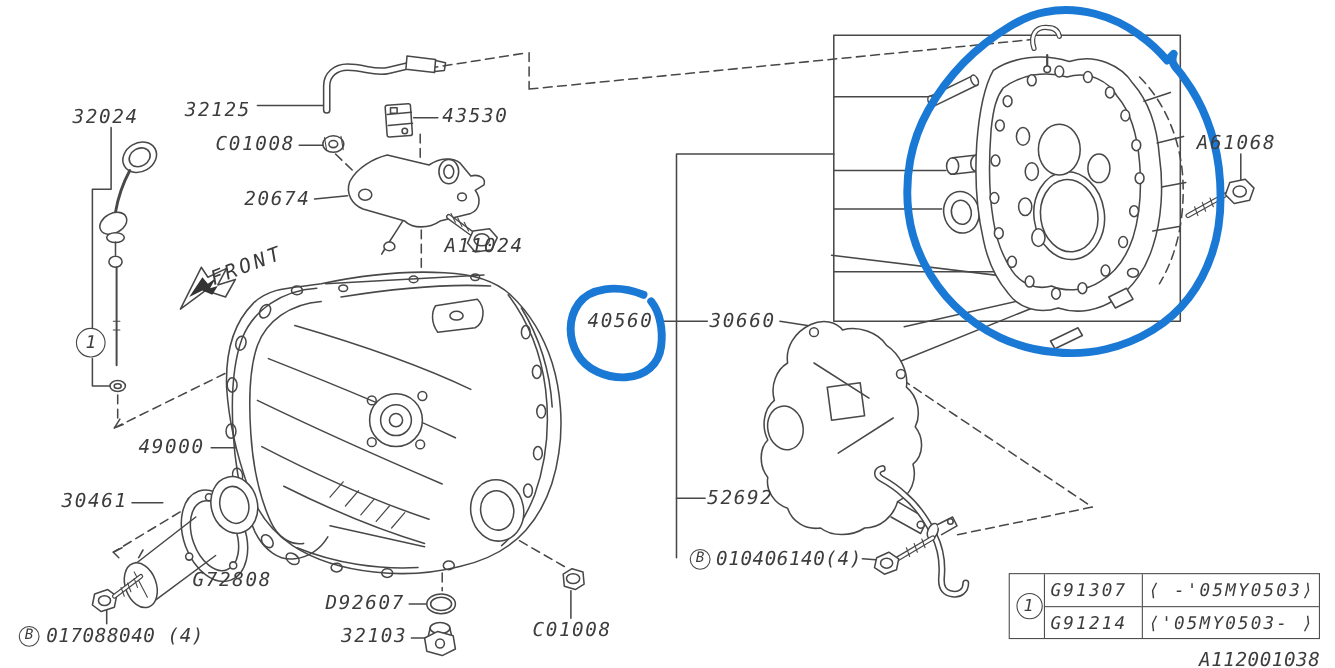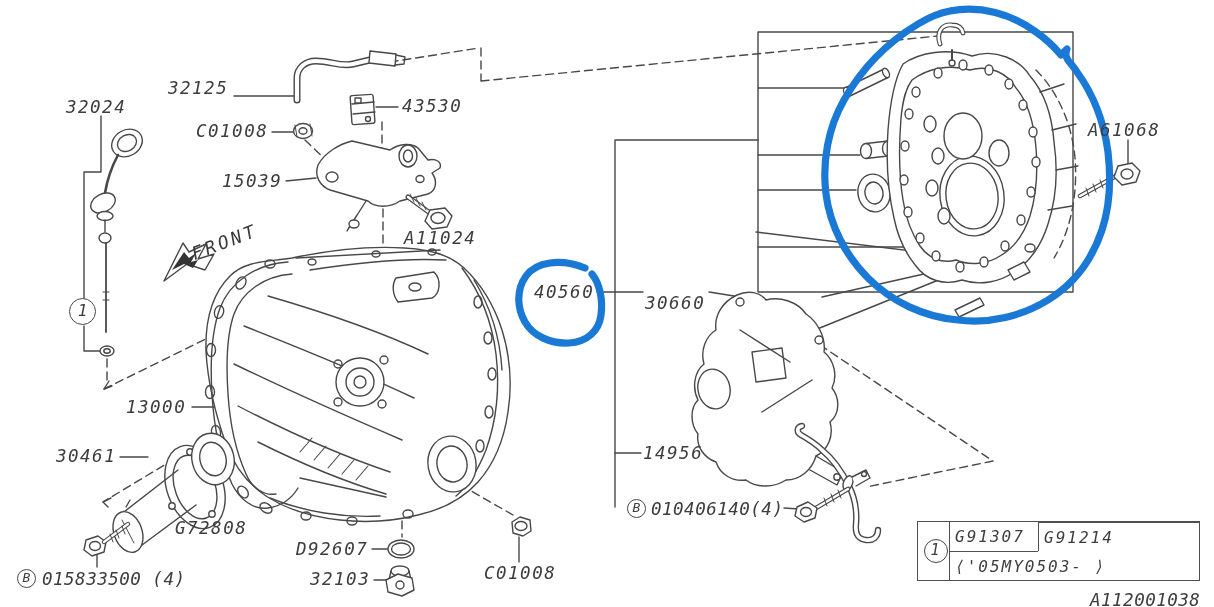--- a/index.html
+++ b/index.html
@@ -308,48 +308,49 @@
     </g>
 
     <g stroke="#1b79d6" stroke-width="7.2" fill="none" stroke-linecap="round">
       <path d="M950,11 C980,5 1012,14 1036,32 C1046,39 1056,49 1061,55 L1067,49 C1063,59 1071,62 1077,72 C1093,94 1104,122 1108,152 C1111,178 1110,206 1102,230 C1092,260 1074,284 1048,300 C1022,316 990,324 958,320 C924,317 892,302 868,278 C846,256 830,226 826,194 C822,162 828,128 844,100 C862,68 888,42 918,24 C928,18 938,13 950,11"></path>
       <path d="M585,268 C560,258 536,262 526,276 C516,290 517,308 525,322 C533,336 551,344 569,343 C587,342 599,331 601,315 C603,300 600,284 592,274"></path>
     </g>
   </g>
 </svg>
 
 <div class="plabel" style="left:66px;top:99px">32024</div>
-<div class="plabel" style="left:168px;top:80px">32125</div>
+<div class="plabel" style="left:168px;top:92px">32125</div>
 <div class="plabel" style="left:196px;top:123px">C01008</div>
 <div class="plabel" style="left:402px;top:98px">43530</div>
-<div class="plabel" style="left:222px;top:173px">15039</div>
-<div class="plabel" style="left:404px;top:230px">A11024</div>
-<div class="plabel" style="left:126px;top:399px">13000</div>
+<div class="plabel" style="left:222px;top:173px">20674</div>
+<div class="plabel" style="left:404px;top:216px">A11024</div>
+<div class="plabel" style="left:126px;top:399px">49000</div>
 <div class="plabel" style="left:56px;top:448px">30461</div>
 <div class="plabel" style="left:175px;top:520px">G72808</div>
 <div class="plabel" style="left:296px;top:541px">D92607</div>
 <div class="plabel" style="left:310px;top:571px">32103</div>
 <div class="plabel" style="left:484px;top:565px">C01008</div>
 <div class="plabel" style="left:534px;top:284px">40560</div>
-<div class="plabel" style="left:645px;top:295px">30660</div>
-<div class="plabel" style="left:643px;top:445px">14956</div>
+<div class="plabel" style="left:645px;top:284px">30660</div>
+<div class="plabel" style="left:643px;top:445px">52692</div>
 <div class="plabel" style="left:1088px;top:122px">A61068</div>
 
 <span class="circled circ-1" style="left:69px;top:298px">1</span>
 <span class="circled circ-b" style="left:17px;top:569px">B</span>
-<div class="plabel tight" style="left:42px;top:571px">015833500 (4)</div>
+<div class="plabel tight" style="left:42px;top:571px">017088040 (4)</div>
 <span class="circled circ-b" style="left:627px;top:499px">B</span>
 <div class="plabel tight" style="left:651px;top:501px">010406140(4)</div>
 
 <div id="front-label">FRONT</div>
 
 <div id="ref-table">
   <div class="cell refcol">
     <span class="circled circ-t">1</span>
   </div>
   <div class="cell">G91307</div>
+  <div class="cell">⟨ -'05MY0503⟩</div>
   <div class="cell r2">G91214</div>
   <div class="cell r2">⟨'05MY0503- ⟩</div>
 </div>
 
 <div id="code-label">A112001038</div>
 
 </div>
 
 </body></html>

